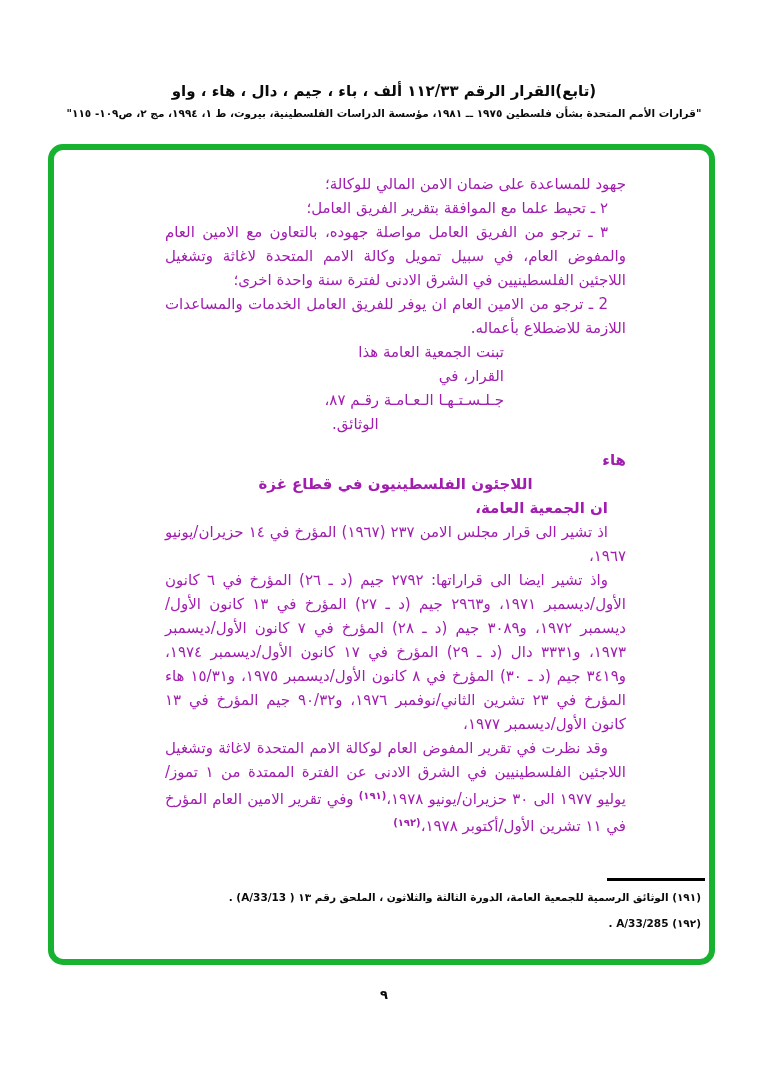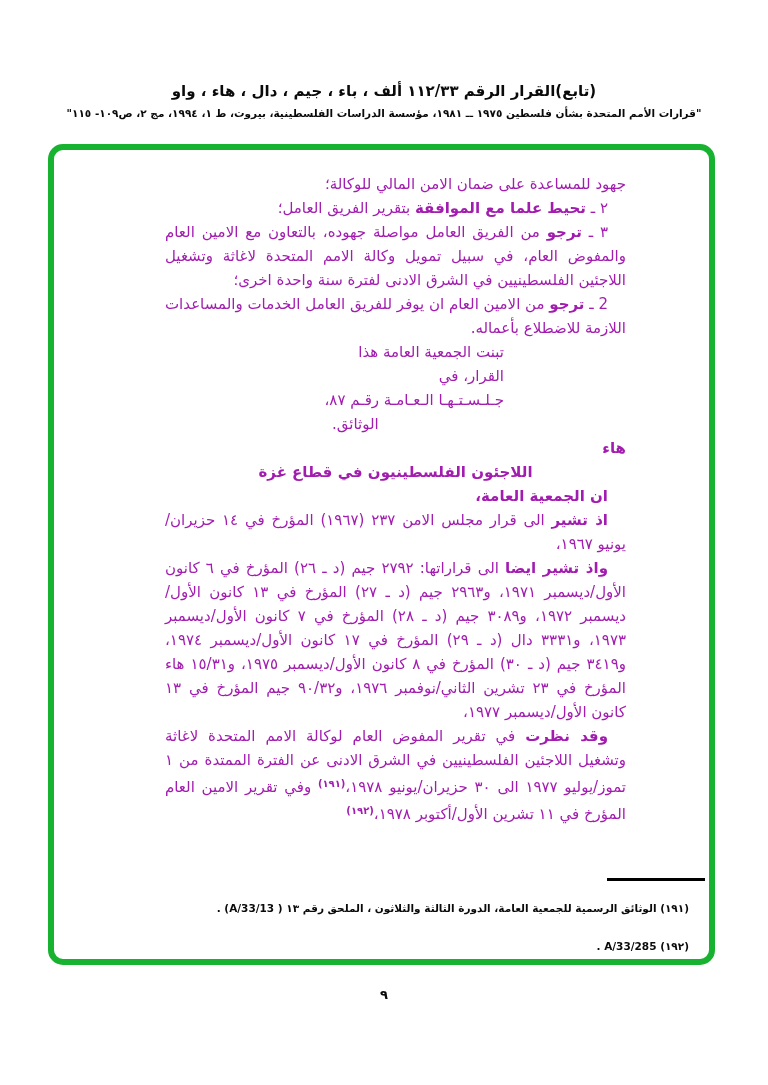--- a/index.html
+++ b/index.html
@@ -17,40 +17,40 @@
     border:6px solid #17b230;border-radius:15px;background:#ffffff;box-sizing:content-box;
   }
   
   .doc-col{
     position:absolute;top:22px;right:83px;left:111px;
     direction:rtl;font-size:15px;line-height:24px;text-align:justify;color:#a21caf;
   }
   .doc-col p{margin:0;}
   .para{text-indent:18px;}
   .cont-line{text-align:right;text-indent:0;}
-  b{font-weight:bold;}
+  b{font-weight:normal;}
   
-  .adoption{width:172px;margin:0 122px 0 auto;}
+  .adoption{width:172px;margin:0 122px 12px auto;}
   .adoption .a1{text-align:right;}
   .adoption .a2{text-align:right;white-space:nowrap;}
   .adoption .a3{text-align:left;}
   
   .sec-letter{margin-top:14px;text-align:right;font-weight:bold;}
   .sec-title{margin-top:11px;text-align:center;font-weight:bold;}
   .preamble-lead{margin-top:14px;text-align:right;text-indent:18px;font-weight:bold;}
   .mt4{margin-top:4px;}
   .mt6{margin-top:6px;}
   .fn-ref{font-size:10px;vertical-align:5px;font-weight:bold;}
   
   .footnotes{
     position:absolute;left:8px;right:4px;top:728px;
     direction:rtl;text-align:right;font-size:10.5px;font-weight:bold;line-height:22px;
   }
   .fn-rule{height:3px;width:98px;background:#000;margin:0 0 5px auto;margin-right:0;margin-left:auto;}
-  .fn-line{margin:16px;}
+  .fn-line{margin:4px;}
   
   .page-number{position:absolute;top:987px;left:0;width:768px;text-align:center;
     font-size:13px;font-weight:bold;}
 </style>
 </head>
 <body>
 
 <header class="page-header">
   <div class="hdr-title">(تابع)القرار الرقم ١١٢/٣٣ ألف ، باء ، جيم ، دال ، هاء ، واو</div>
   <div class="hdr-source">"قرارات الأمم المتحدة بشأن فلسطين ١٩٧٥ ــ ١٩٨١، مؤسسة الدراسات الفلسطينية، بيروت، ط ١، ١٩٩٤، مج ٢، ص١٠٩- ١١٥"</div>

